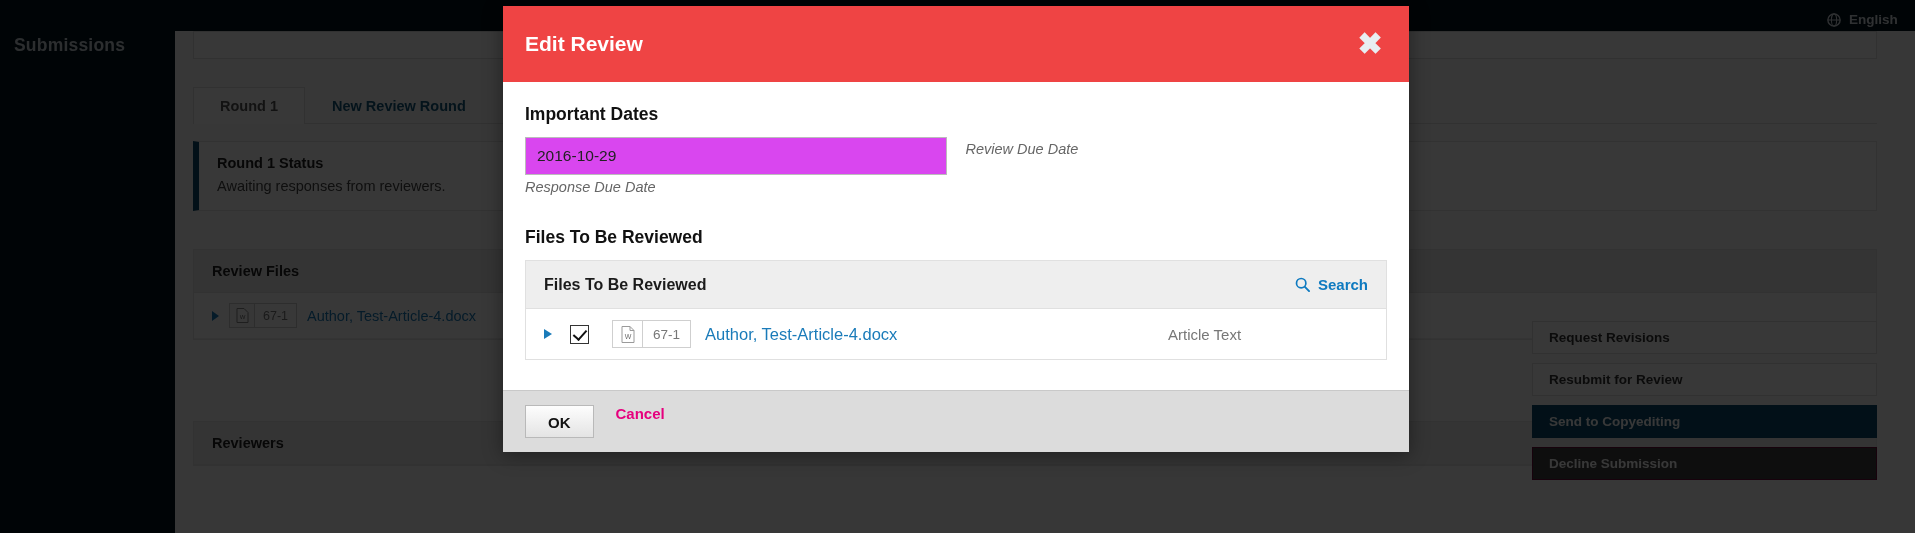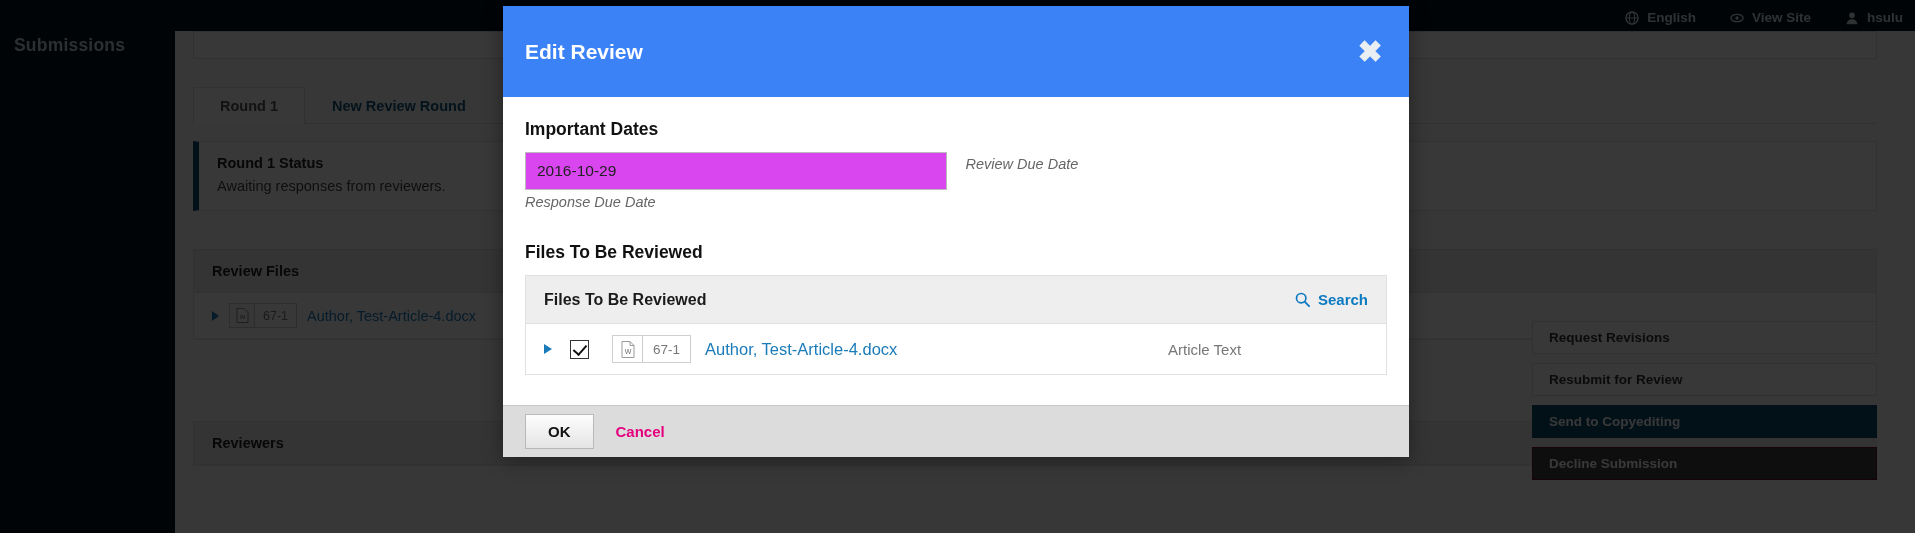--- a/index.html
+++ b/index.html
@@ -11,21 +11,21 @@
   }
   #root { position: relative; width: 1915px; height: 533px; }
 
   
   #app { position: absolute; inset: 0; background: #fff; }
 
   .topbar {
     position: absolute; top: 0; left: 0; right: 0; height: 31px;
     background: #00121d;
   }
-  .topnav { position: absolute; right: 12px; top: 2px; height: 31px; display: flex; align-items: center; gap: 34px; }
+  .topnav { position: absolute; right: 12px; top: 12px; height: 31px; display: flex; align-items: center; gap: 34px; flex-direction: column; }
   .topnav-item { display: flex; align-items: center; gap: 8px; color: #d6dde2; font-size: 13.5px; font-weight: 700; }
   .topnav-ico { width: 14px; height: 14px; display: inline-block; position: relative; }
 
   .sidebar {
     position: absolute; left: 0; top: 0; width: 175px; bottom: 0;
     background: #00121d; padding-top: 0;
   }
   .journal-row {
     height: 31px; display: flex; align-items: center; padding: 0 14px;
     color: #c8d1d8; font-size: 13.5px; font-weight: 700; justify-content: space-between;
@@ -64,21 +64,21 @@
 
   
   #dim { position: absolute; inset: 0; background: rgba(0,0,0,0.78); }
 
   
   #modal {
     position: absolute; left: 503px; top: 6px; width: 906px;
     background: #fff; box-shadow: 0 3px 18px rgba(0,0,0,0.4);
   }
   .m-head {
-    height: 91px; background: #3b82f6; display: flex; align-items: center;
+    height: 76px; background: #ef4444; display: flex; align-items: center;
     justify-content: space-between; padding: 0 22px 0 22px;
   }
   .m-title { color: #fff; font-size: 21px; font-weight: 700; }
   .m-close {
     color: #e8eef2; font-size: 30px; font-weight: 700; line-height: 1;
     width: 34px; height: 34px; display: flex; align-items: center; justify-content: center;
   }
   .m-body { padding: 22px 22px 30px 22px; background: #fff; }
   .sec-title { font-size: 17.5px; font-weight: 700; color: #111; margin-bottom: 12px; }
 
@@ -107,21 +107,21 @@
   .m-tri { width: 0; height: 0; border-top: 5px solid transparent; border-bottom: 5px solid transparent; border-left: 8px solid #1a7bb9; }
   .m-chk { width: 19px; height: 19px; border: 1px solid #333; background: #fff; position: relative; }
   .m-chk::after { content: ""; position: absolute; left: 5px; top: 1px; width: 6px; height: 11px; border: solid #111; border-width: 0 2px 2px 0; transform: rotate(42deg); }
   .m-filebadge { display: inline-flex; align-items: stretch; border: 1px solid #cfcfcf; height: 28px; background: #fff; }
   .m-filebadge .ic { width: 30px; display: flex; align-items: center; justify-content: center; border-right: 1px solid #cfcfcf; }
   .m-filebadge .nm { padding: 0 10px; display: flex; align-items: center; font-size: 13.5px; color: #777; }
   .m-flink { color: #1a7bb9; font-size: 16.5px; }
 
   .m-foot {
     background: #dcdcdc; border-top: 1px solid #c9c9c9; padding: 14px 22px;
-    display: flex; align-items: center; gap: 22px; height: 52px;
+    display: flex; gap: 22px; height: 62px;
   }
   .ok-btn {
     background: linear-gradient(#fdfdfd, #e4e4e4); border: 1px solid #b9b9b9;
     padding: 8px 22px; font-size: 15px; font-weight: 700; color: #111;
     font-family: "Liberation Sans", sans-serif;
   }
   .cancel-link { color: #e6007e; font-size: 15px; font-weight: 700; }
 </style>
 </head>
 <body>

